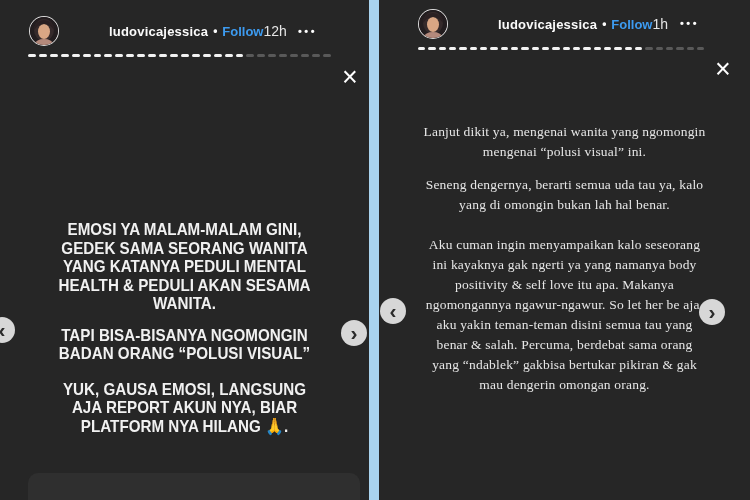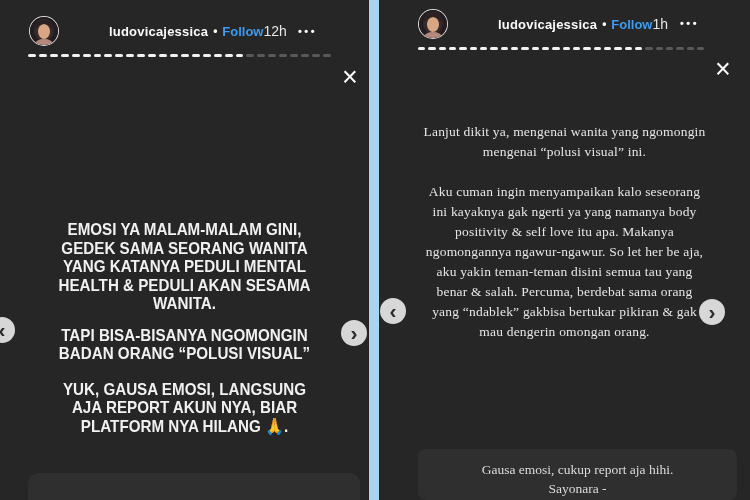--- a/index.html
+++ b/index.html
@@ -215,30 +215,28 @@
       <span class="seg"></span>
       <span class="seg"></span>
       <span class="seg"></span>
     </div>
 
   <span class="close-btn">×</span>
 
   <div class="story-serif">
     <p>Lanjut dikit ya, mengenai wanita yang ngomongin
 mengenai “polusi visual” ini.</p>
+    <p>Seneng dengernya, berarti semua uda tau ya, kalo
+yang di omongin bukan lah hal benar.</p>
     <p class="gap-lg">Aku cuman ingin menyampaikan kalo seseorang
 ini kayaknya gak ngerti ya yang namanya body
 positivity &amp; self love itu apa. Makanya
 ngomongannya ngawur-ngawur. So let her be aja,
 aku yakin teman-teman disini semua tau yang
 benar &amp; salah. Percuma, berdebat sama orang
 yang “ndablek” gakbisa bertukar pikiran &amp; gak
 mau dengerin omongan orang.</p>
   </div>
 
   <div class="nav-circle nav-prev">‹</div>
   <div class="nav-circle nav-next">›</div>
 
-  <div class="reply-box">
-    <div class="footer-note">Gausa emosi, cukup report aja hihi.
-Sayonara -</div>
-  </div>
 </div>
 
 </body></html>

